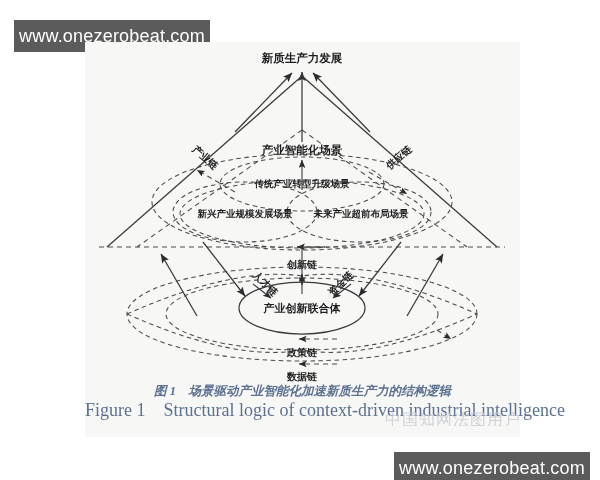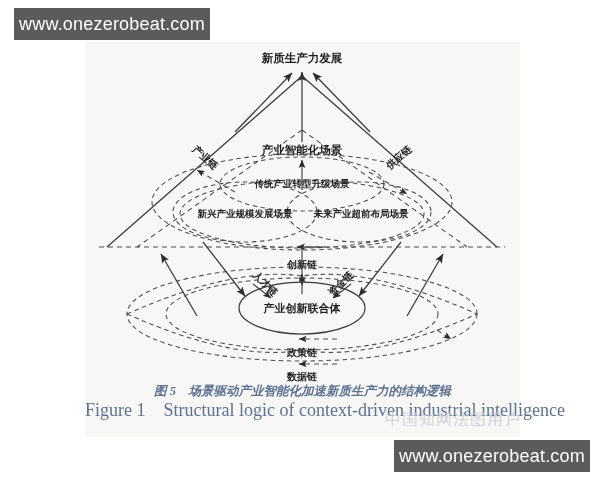--- a/index.html
+++ b/index.html
@@ -19,20 +19,21 @@
   .watermark {
     position: absolute;
     background: #5b5b5b;
     color: #ffffff;
     font-family: "Liberation Sans", "DejaVu Sans", sans-serif;
     letter-spacing: 0.2px;
     display: flex;
     align-items: center;
     justify-content: center;
     white-space: nowrap;
+    margin-top: 12px;
   }
   #watermark-top {
     left: 14px;
     top: 8px;
     width: 196px;
     height: 32px;
     font-size: 18px;
   }
   #watermark-bottom {
     left: 394px;
@@ -220,21 +221,21 @@
     <text class="dlabel lbl-chain" x="217" y="314" text-anchor="middle">政策链</text>
 
     <line class="dash-line" x1="252" y1="322" x2="214" y2="322" marker-end="url(#arrowDash)"></line>
     <text class="dlabel lbl-chain" x="217" y="338" text-anchor="middle">数据链</text>
 
     <path class="dash-line" d="M352,288 L366,297" marker-end="url(#arrowDash)"></path>
 
   </svg>
 
   <div id="figure-caption">
-    <div id="caption-cn">图 5    场景驱动产业智能化加速新质生产力的结构逻辑</div>
+    <div id="caption-cn">图 1    场景驱动产业智能化加速新质生产力的结构逻辑</div>
     <div id="caption-en">Figure 1    Structural logic of context-driven industrial intelligence</div>
   </div>
 
   <div id="ghost-watermark">中国知网法图用户网</div>
 
 </div>
 
 <div class="watermark" id="watermark-bottom">www.onezerobeat.com</div>
 
 </body></html>

